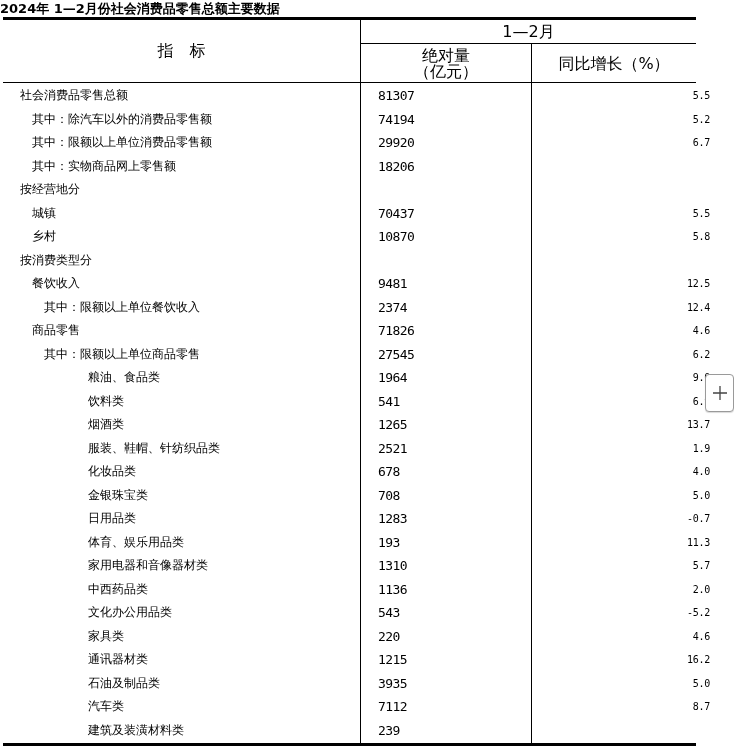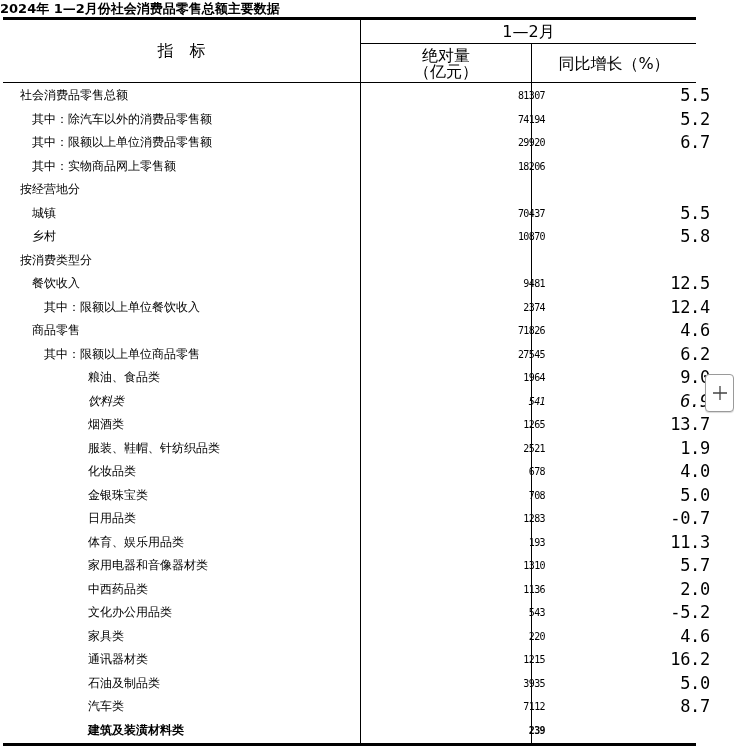--- a/index.html
+++ b/index.html
@@ -7,24 +7,24 @@
          font-family:"DejaVu Sans", "Liberation Sans", sans-serif; color:#000; }
   .title { position:absolute; left:0; top:1px; width:700px; text-align:left;
            font-size:13px; font-weight:bold; line-height:16px; }
   .rule-top { position:absolute; left:3px; top:17px; width:693px; height:3px; background:#000; }
   .rule-bottom { position:absolute; left:3px; top:743px; width:693px; height:3px; background:#000; }
   .hline { position:absolute; height:1px; background:#000; }
   .vline { position:absolute; width:1px; background:#000; }
   .hdr { position:absolute; font-size:16px; text-align:center; line-height:15px; }
   .row { position:absolute; left:16px; width:696px; height:23.5px; }
   .row .label { position:absolute; top:0; font-size:12px; line-height:23px; white-space:nowrap; }
-  .row .abs { position:absolute; left:362px; width:167px; text-align:right;
-              font-family:"DejaVu Sans Mono", "Liberation Mono", monospace; font-size:10px; line-height:23px; letter-spacing:-0.6px; }
+  .row .abs { position:absolute; left:362px; width:167px; 
+              font-family:"DejaVu Sans Mono", "Liberation Mono", monospace; font-size:13px; line-height:23px; letter-spacing:-0.6px; }
   .row .yoy { position:absolute; left:533px; width:161px; text-align:right;
-              font-family:"DejaVu Sans Mono", "Liberation Mono", monospace; font-size:17px; line-height:23px; letter-spacing:-0.3px; }
+              font-family:"DejaVu Sans Mono", "Liberation Mono", monospace; font-size:10px; line-height:23px; letter-spacing:-0.3px; }
   .lvl0 { left:4px; }
   .lvl1 { left:16px; }
   .lvl2 { left:28px; }
   .lvl3 { left:72px; }
   .plus-btn { position:absolute; left:705px; top:374px; width:27px; height:36px;
               border:1px solid #9a9a9a; border-radius:4px; background:#fff;
               box-shadow:0 1px 1px rgba(0,0,0,0.15);
               display:flex; align-items:center; justify-content:center; cursor:pointer; }
   .plus-btn svg { display:block; }
 </style>
@@ -105,21 +105,21 @@
     <div class="row" style="top: 342.5px;">
       <span class="label lvl2">其中：限额以上单位商品零售</span>
       <span class="abs">27545</span>
       <span class="yoy">6.2</span>
     </div>
     <div class="row" style="top: 366px;">
       <span class="label lvl3">粮油、食品类</span>
       <span class="abs">1964</span>
       <span class="yoy">9.0</span>
     </div>
-    <div class="row" style="top: 389.5px; font-style: italic;">
+    <div class="row" style="top: 389.5px;">
       <span class="label lvl3">饮料类</span>
       <span class="abs">541</span>
       <span class="yoy">6.9</span>
     </div>
     <div class="row" style="top: 413px;">
       <span class="label lvl3">烟酒类</span>
       <span class="abs">1265</span>
       <span class="yoy">13.7</span>
     </div>
     <div class="row" style="top: 436.5px;">
@@ -175,21 +175,21 @@
     <div class="row" style="top: 671.5px;">
       <span class="label lvl3">石油及制品类</span>
       <span class="abs">3935</span>
       <span class="yoy">5.0</span>
     </div>
     <div class="row" style="top: 695px;">
       <span class="label lvl3">汽车类</span>
       <span class="abs">7112</span>
       <span class="yoy">8.7</span>
     </div>
-    <div class="row" style="top: 718.5px; font-weight: bold;">
+    <div class="row" style="top: 718.5px;">
       <span class="label lvl3">建筑及装潢材料类</span>
       <span class="abs">239</span>
     </div>
   </div>
 
 <div class="rule-bottom"></div>
 
 <div class="plus-btn">
   <span>
     <svg width="16" height="16" viewBox="0 0 16 16">

